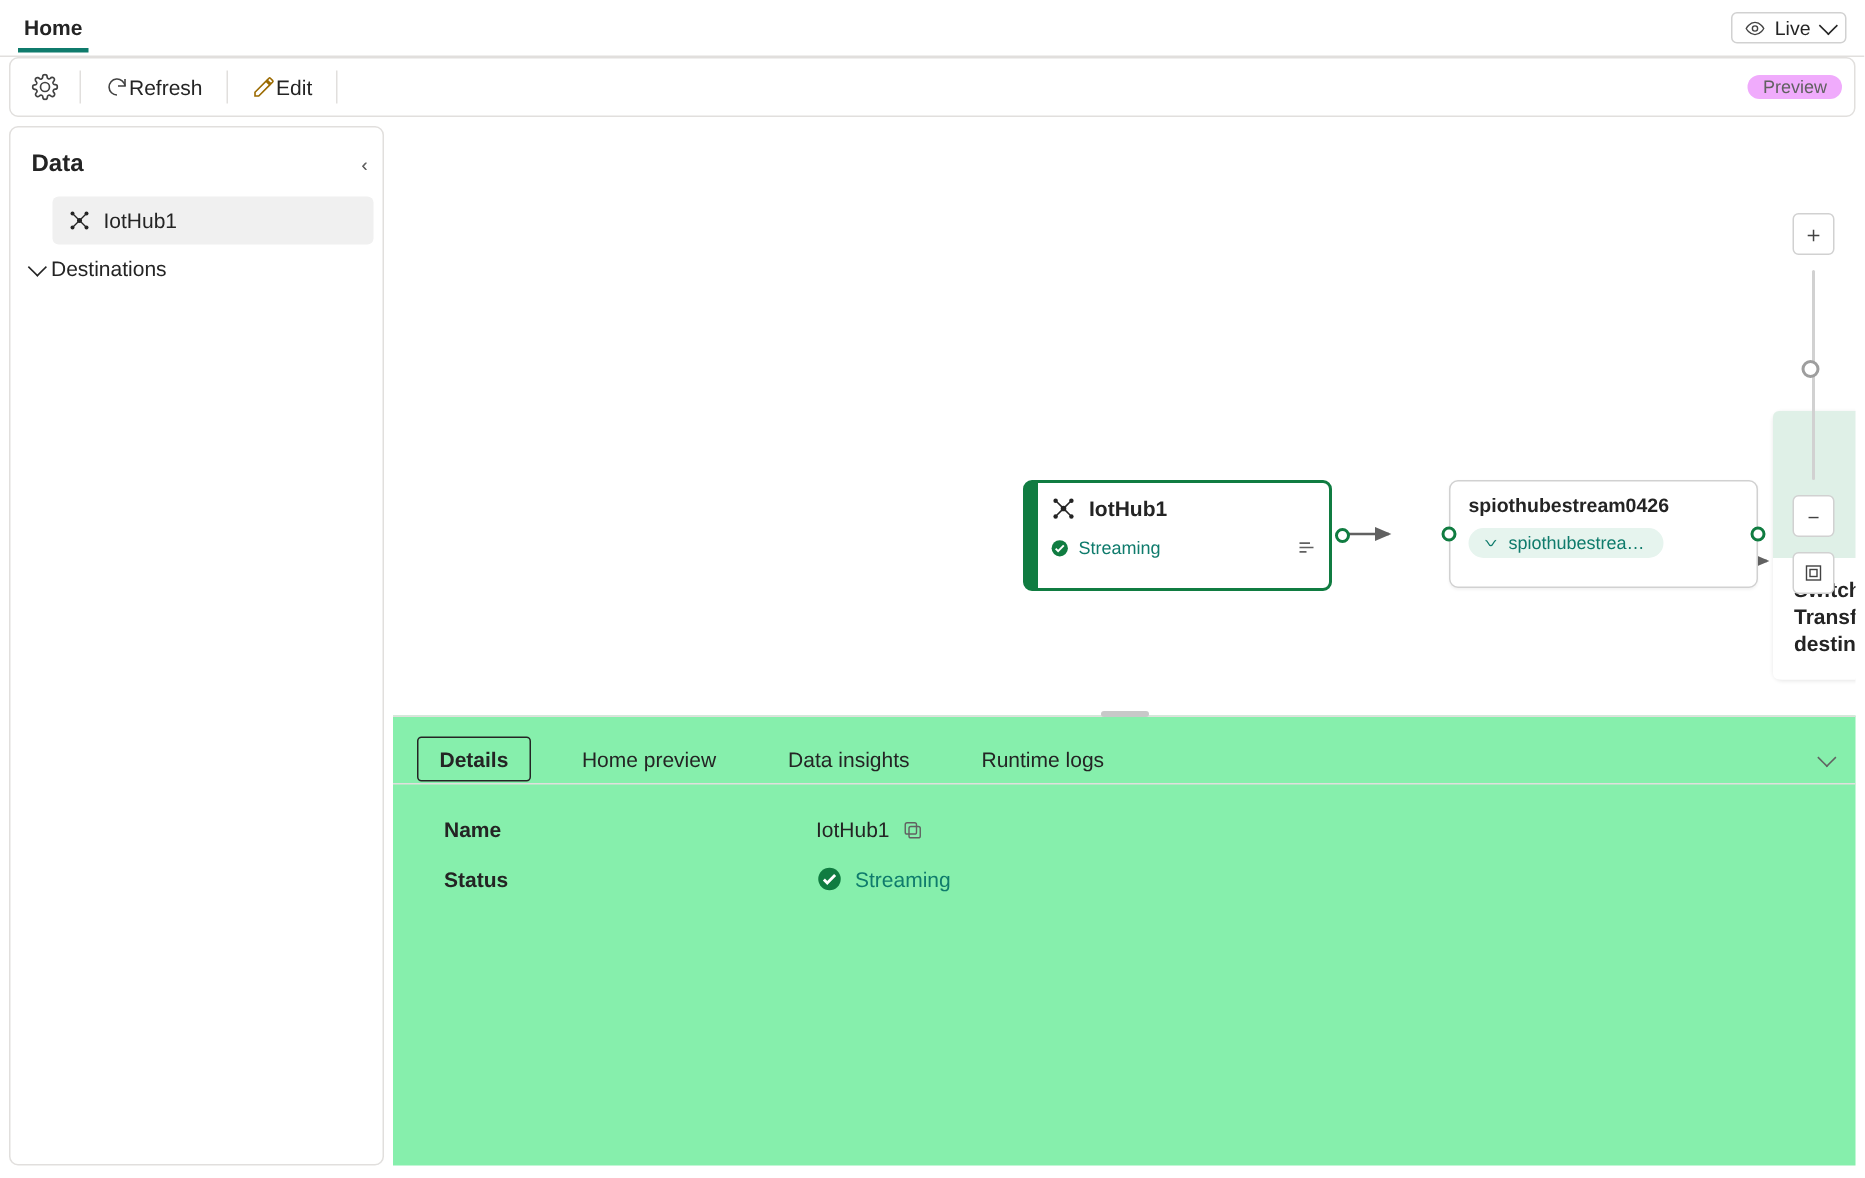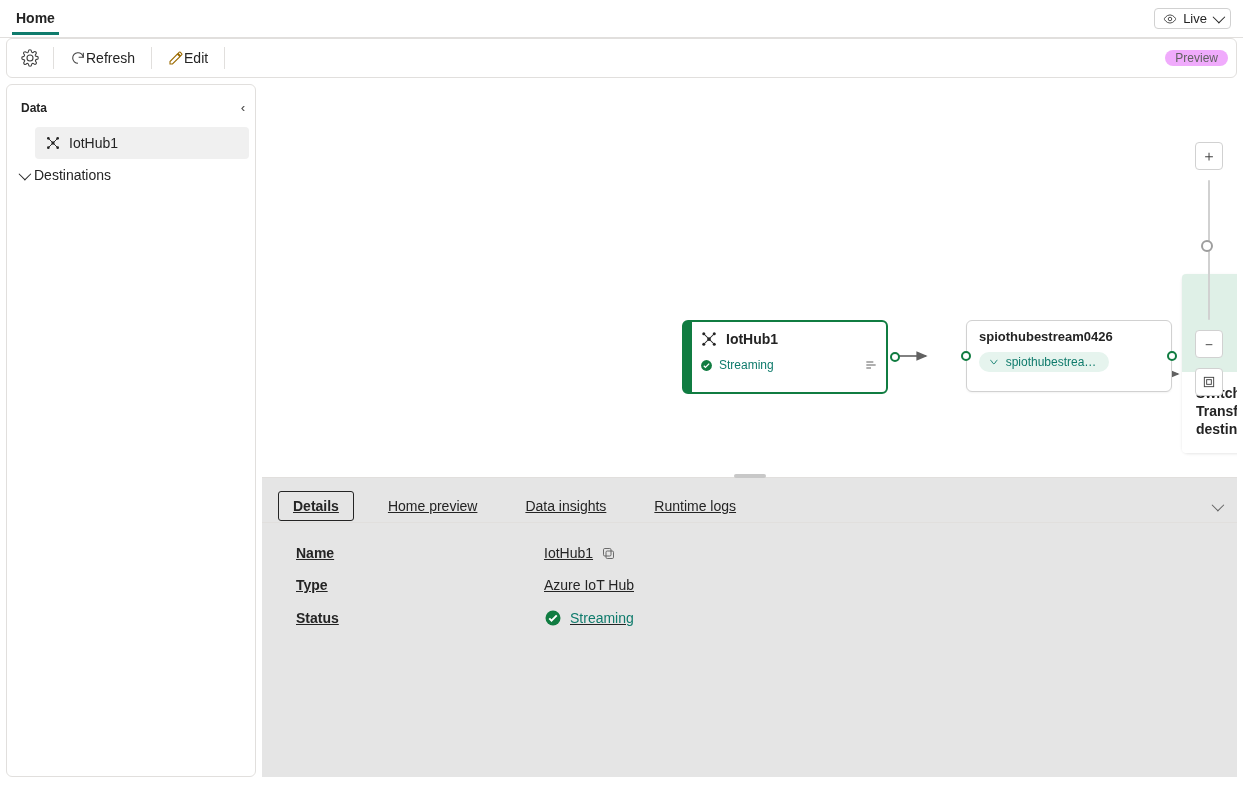--- a/index.html
+++ b/index.html
@@ -89,21 +89,21 @@
     padding: 12px 6px;
     flex-shrink: 0;
   }
   .side-panel .panel-header {
     display: flex;
     align-items: center;
     padding: 4px 8px 12px;
   }
   .side-panel .panel-title {
     font-weight: 700;
-    font-size: 12px;
+    font-size: 16px;
   }
   .side-panel .collapse-icon {
     margin-left: auto;
     color: #616161;
     cursor: pointer;
   }
   .tree-group-header {
     display: flex;
     align-items: center;
     gap: 6px;
@@ -278,24 +278,23 @@
     width: 10px;
     height: 10px;
     border: 2px solid #107c41;
     border-radius: 50%;
     background: #fff;
   }
 
   
   .bottom-panel {
     border-top: 1px solid #e1dfdd;
-    background: #e5e5e5;
+    background: #86efac;
     height: 300px;
     position: relative;
-    text-decoration: underline;
   }
   .drag-handle {
     position: absolute;
     top: -4px;
     left: 50%;
     transform: translateX(-50%);
     width: 32px;
     height: 4px;
     background: #c8c8c8;
     border-radius: 2px;
@@ -526,26 +525,20 @@
           <div class="label">Name</div>
           <div class="value">
             <span>IotHub1</span>
             <svg width="15" height="15" viewBox="0 0 24 24" style="cursor:pointer">
                 <rect x="8" y="8" width="12" height="12" rx="2" fill="none" stroke="#616161" stroke-width="1.5"></rect>
                 <rect x="4" y="4" width="12" height="12" rx="2" fill="none" stroke="#616161" stroke-width="1.5"></rect>
               </svg>
           </div>
         </div>
         <div class="detail-row">
-          <div class="label">Type</div>
-          <div class="value">
-            <span>Azure IoT Hub</span>
-          </div>
-        </div>
-        <div class="detail-row">
           <div class="label">Status</div>
           <div class="value status">
             <svg width="18" height="18" viewBox="0 0 24 24">
                 <circle cx="12" cy="12" r="10" fill="#107c41"></circle>
                 <path d="M7 12.5l3 3 7-7" stroke="#fff" stroke-width="2.6" fill="none"></path>
               </svg>
             <span>Streaming</span>
           </div>
         </div>
       </div>

